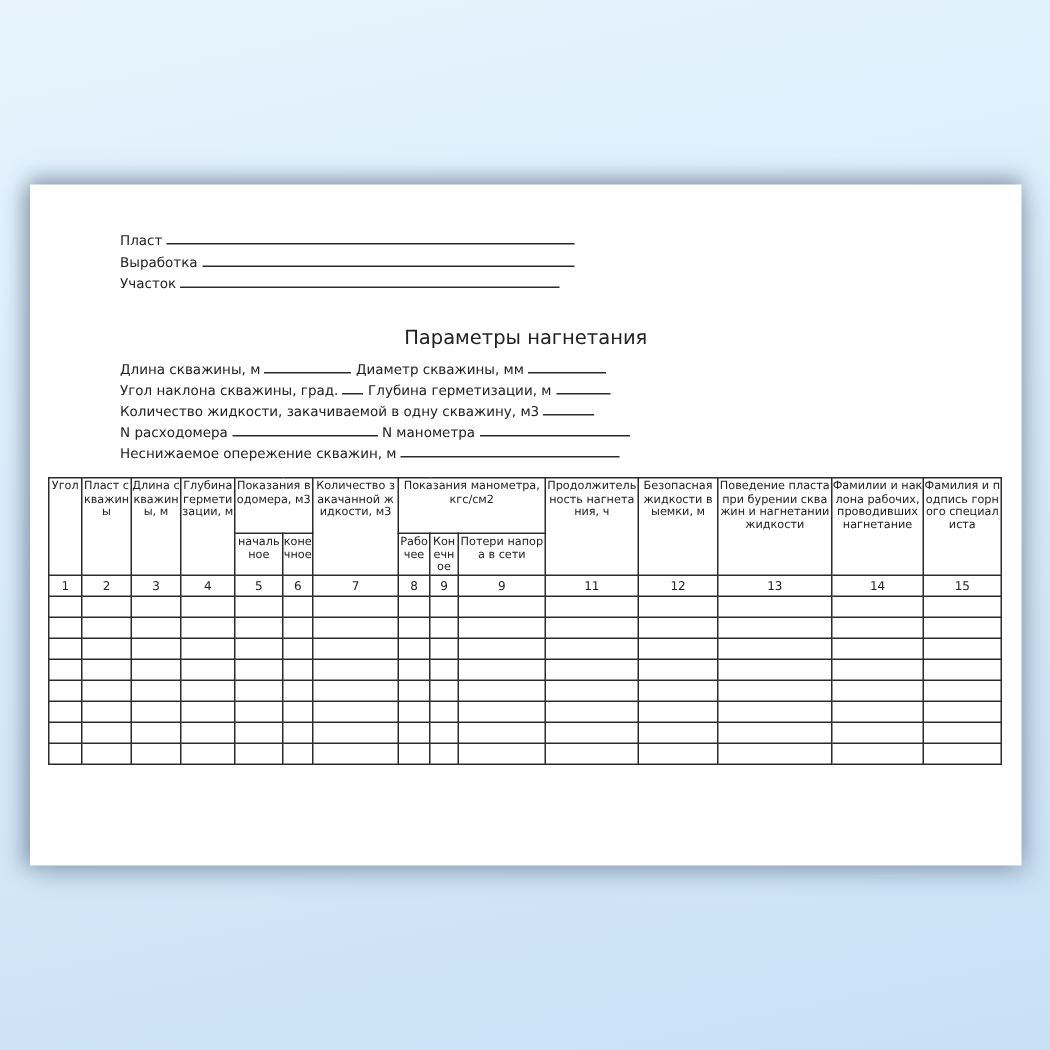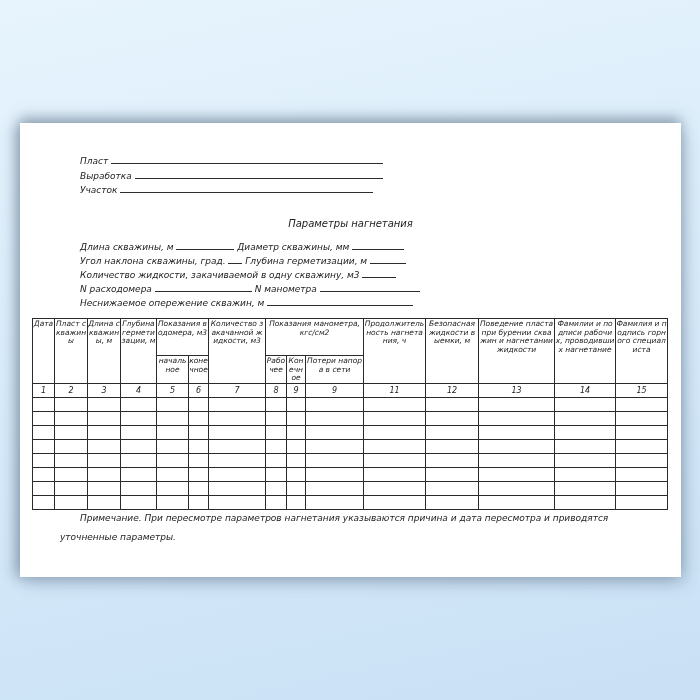--- a/index.html
+++ b/index.html
@@ -4,29 +4,28 @@
 <style>
   html,body{margin:0;padding:0}
   body{
     width:700px;height:700px;position:relative;overflow:hidden;
     background:linear-gradient(168deg,#e7f4fd 0%,#d9ecfa 45%,#c9e0f5 100%);
     font-family:"DejaVu Sans",sans-serif;color:#222;
   }
   .page{
     position:absolute;left:20px;top:123px;width:661px;height:454px;background:#ffffff;
     box-shadow:0 -6px 12px rgba(96,115,138,.5),-6px 2px 12px rgba(96,115,138,.38),6px 8px 14px rgba(120,140,165,.28);
-    font-style:italic;
   }
   .fields{position:absolute;left:60px;top:31px;font-size:9px;line-height:14.5px;white-space:nowrap}
   .params{position:absolute;left:60px;top:117px;font-size:9px;line-height:14px;white-space:nowrap}
   .fill{display:inline-block;border-bottom:1px solid #2c2c2c;height:8px;vertical-align:baseline}
   .w272{width:272px}.w248{width:248px}.w253{width:253px}.w57{width:57px}.w50{width:50px}
   .w58{width:58px}.w52{width:52px}.w14{width:14px}.w36{width:36px}.w34{width:34px}
   .w146{width:146px}.w97{width:97px}.w100{width:100px}
-  .title{position:absolute;left:0;top:95px;width:100%;text-align:center;font-size:10px}
+  .title{position:absolute;left:0;top:95px;width:100%;text-align:center;font-size:13px}
   .tablewrap{position:absolute;left:12px;top:195px}
   table{border-collapse:collapse;table-layout:fixed;width:635px;font-size:7.5px;border:1.5px solid #1a1a1a}
   th,td{border:1px solid #2b2b2b;padding:0;font-weight:normal;overflow:hidden}
   thead th{vertical-align:top;text-align:center;word-break:break-all;line-height:8.5px;padding-top:1px}
   tr.row-main{height:37px}
   tr.row-sub{height:27px}
   tr.row-nums th{font-size:8px;height:13px;line-height:11px;word-break:normal;vertical-align:middle;padding-top:0}
   tbody td{height:13px}
   .note{position:absolute;left:40px;top:386px;width:588px;font-size:9px;line-height:19px;text-indent:20px}
 </style>
@@ -65,31 +64,31 @@
         <col style="width:19px">
           <col style="width:58px">
           <col style="width:62px">
           <col style="width:53px">
         <col style="width:76px">
           <col style="width:61px">
           <col style="width:52px">
       </colgroup>
       <thead>
         <tr class="row-main">
-          <th rowspan="2">Дата</th>
+          <th rowspan="2">Угол</th>
           <th rowspan="2">Пласт скважины</th>
           <th rowspan="2">Длина скважины, м</th>
           <th rowspan="2">Глубина герметизации, м</th>
           <th colspan="2">Показания водомера, м3</th>
           <th rowspan="2">Количество закачанной жидкости, м3</th>
           <th colspan="3">Показания манометра, кгс/см2</th>
           <th rowspan="2">Продолжительность нагнетания, ч</th>
           <th rowspan="2">Безопасная жидкости выемки, м</th>
           <th rowspan="2">Поведение пласта при бурении скважин и нагнетании жидкости</th>
-          <th rowspan="2">Фамилии и подписи рабочих, проводивших нагнетание</th>
+          <th rowspan="2">Фамилии и наклона рабочих, проводивших нагнетание</th>
           <th rowspan="2">Фамилия и подпись горного специалиста</th>
         </tr>
         <tr class="row-sub">
           <th>начальное</th>
           <th>конечное</th>
           <th>Рабочее</th>
           <th>Конечное</th>
           <th>Потери напора в сети</th>
         </tr>
         <tr class="row-nums">
@@ -244,15 +243,14 @@
             <td></td>
             <td></td>
             <td></td>
             <td></td>
             <td></td>
           </tr>
         </tbody>
     </table>
   </div>
 
-  <div class="note">Примечание. При пересмотре параметров нагнетания указываются причина и дата пересмотра и приводятся уточненные параметры.</div>
 
 </div>
 
 </body></html>

